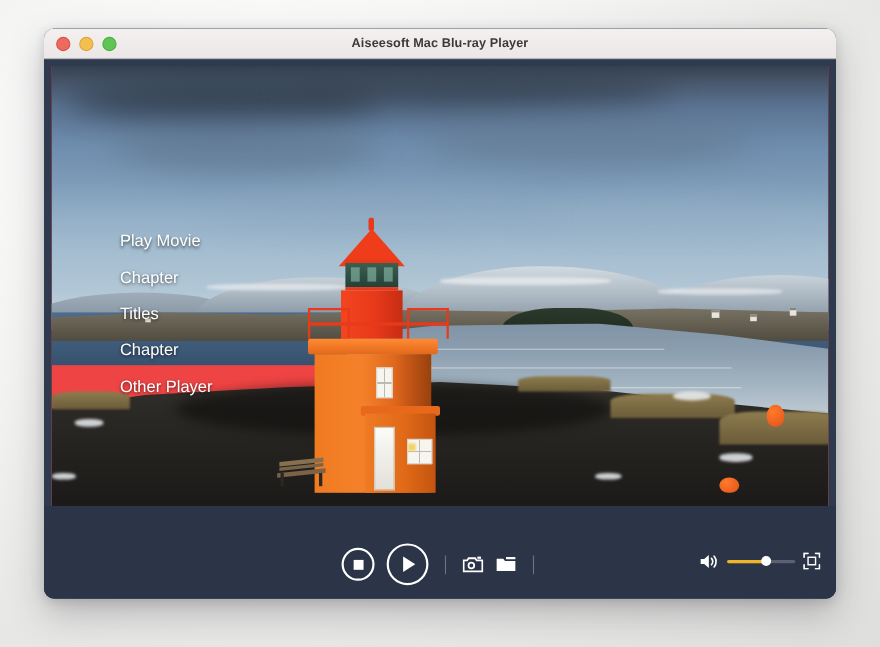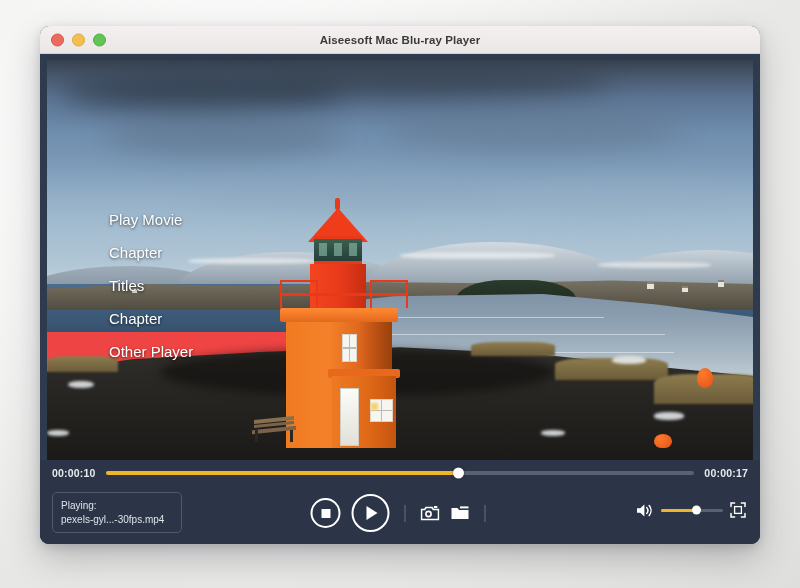--- a/index.html
+++ b/index.html
@@ -679,35 +679,23 @@
           <div class="menu-item">Titles</div>
           <div class="menu-item">Chapter</div>
           <div class="menu-item">Other Player</div>
         </div>
 
       </div>
     </div>
 
     <div id="controls">
 
-      <div id="progress-row">
-        <span class="time-label">00:00:10</span>
-        <div id="progress-track">
-          <div id="progress-fill" style="width: 60%;"></div>
-          <div id="progress-handle" style="left: 60%;"></div>
-        </div>
-        <span class="time-label">00:00:17</span>
-      </div>
 
       <div id="controls-row">
 
-        <div id="file-info">
-          <div class="fi-line">Playing:</div>
-          <div class="fi-line">pexels-gyl...-30fps.mp4</div>
-        </div>
 
         <div id="center-controls">
           <div id="stop-button" class="round-btn">
             <span class="stop-square"></span>
           </div>
           <div id="play-button" class="round-btn">
             <span class="play-tri"></span>
           </div>
           <span class="divider"></span>
           <div class="icon-btn">

